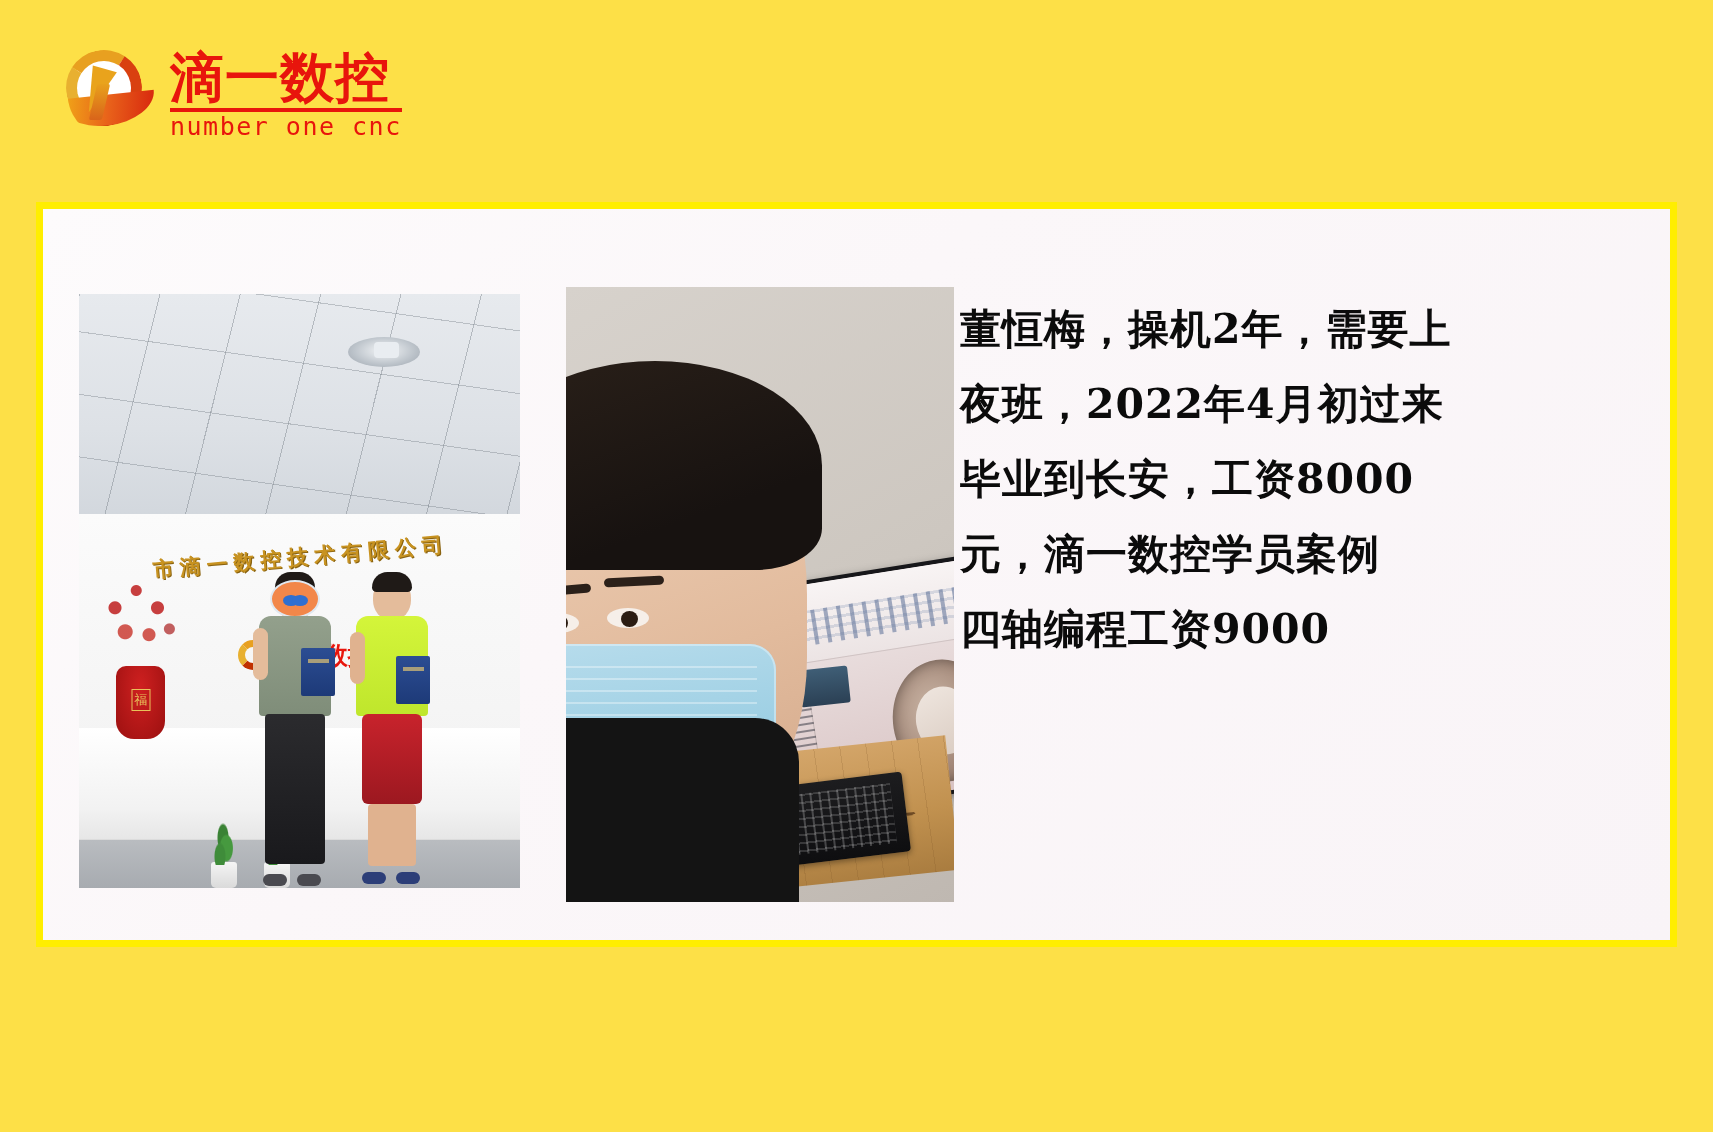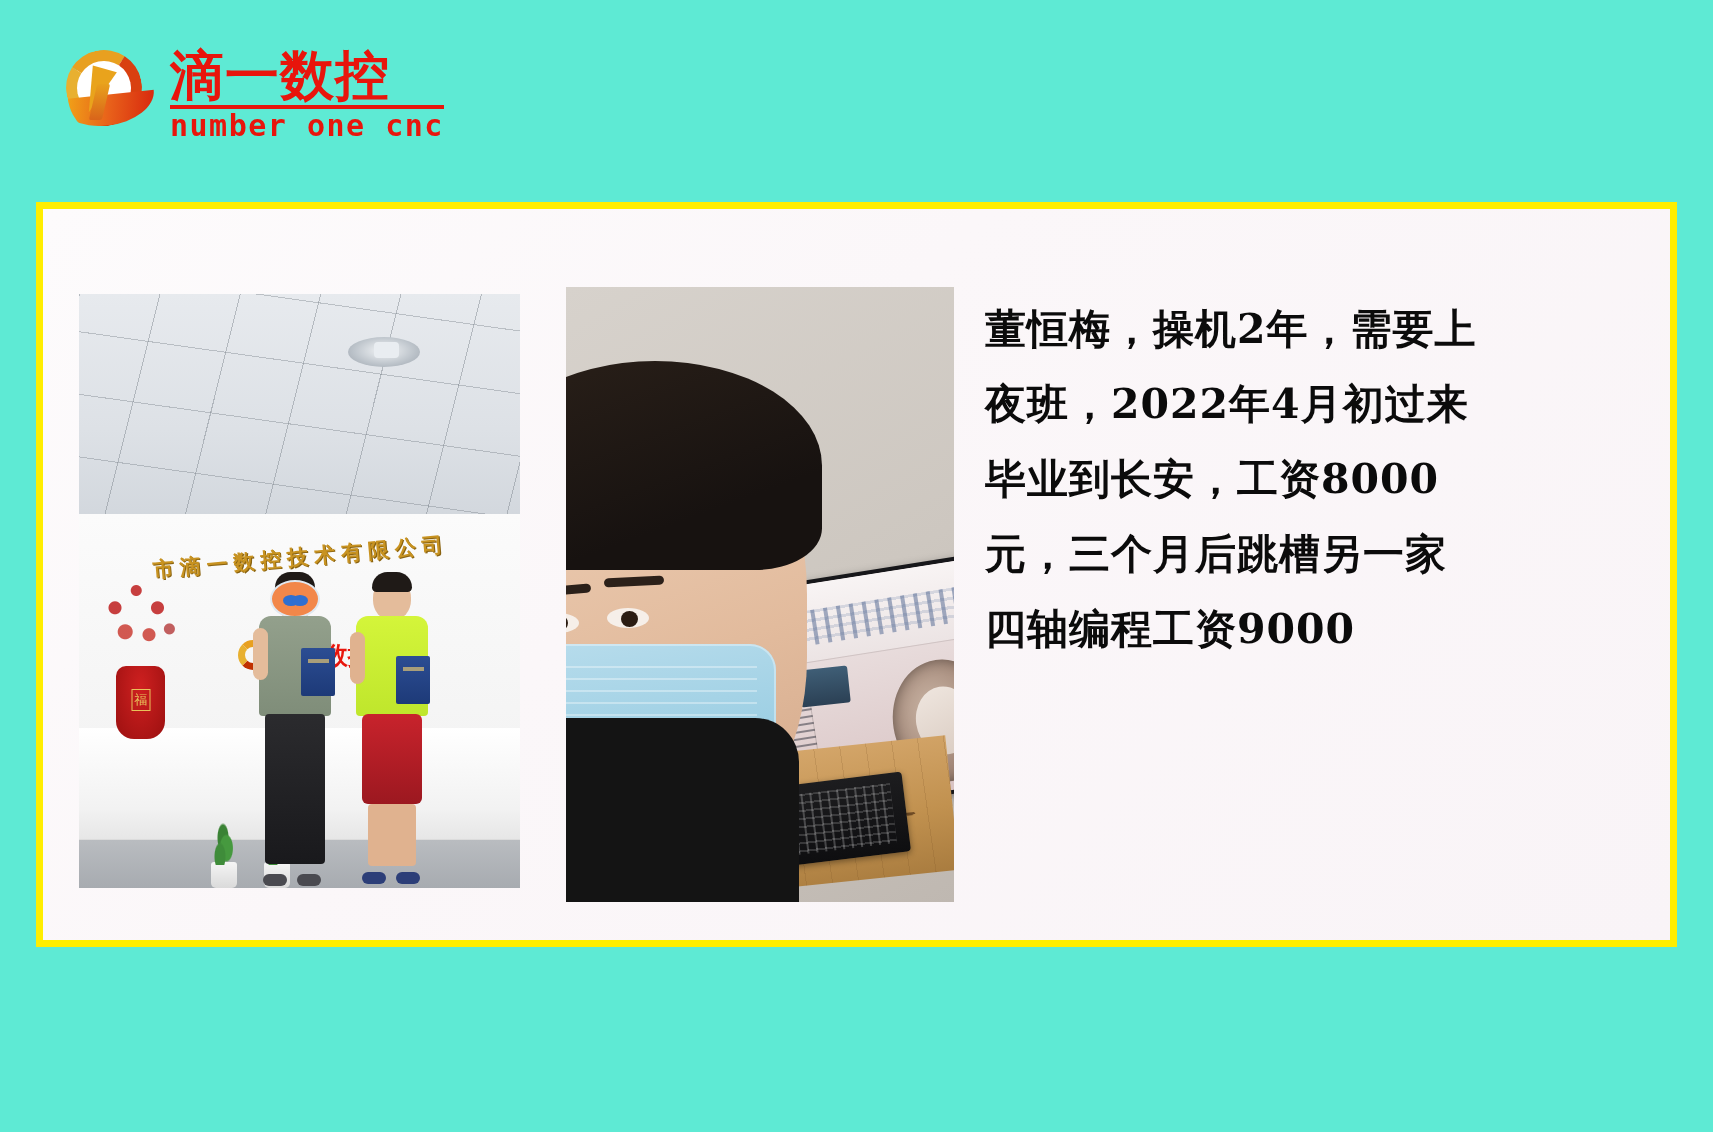--- a/index.html
+++ b/index.html
@@ -7,21 +7,21 @@
     padding: 0;
     background: #ffffff;
   }
   body {
     font-family: "Liberation Sans", sans-serif;
   }
   #slide {
     position: relative;
     width: 1713px;
     height: 1132px;
-    background: #5eead4;
+    background: #fde047;
     overflow: hidden;
   }
 
   
   .logo-block {
     position: absolute;
     left: 60px;
     top: 42px;
     width: 330px;
     height: 105px;
@@ -86,22 +86,22 @@
     line-height: 1.02;
     white-space: nowrap;
   }
   .logo-rule {
     height: 4px;
     background: #e8150c;
     margin: 2px 0 2px 0;
   }
   .logo-en {
     font-family: "DejaVu Sans Mono", "Liberation Mono", monospace;
-    font-size: 30px;
-    font-weight: bold;
+    font-size: 25px;
+    font-weight: normal;
     color: #e8150c;
     letter-spacing: 1.5px;
     line-height: 1;
     white-space: nowrap;
   }
 
   
   .slide-title {
     position: absolute;
     left: 430px;
@@ -382,21 +382,21 @@
       radial-gradient(ellipse at 73% 30%, rgba(70,40,15,.6) 0 4px, transparent 5px),
       radial-gradient(ellipse at 86% 55%, rgba(70,40,15,.65) 0 5px, transparent 6px),
       repeating-linear-gradient(88deg, rgba(120,80,35,.18) 0 1px, transparent 1px 26px);}
   .w-eraser{position:absolute;left:60%;top:62%;width:13%;height:6%;
     background:linear-gradient(180deg,#3f5e76,#2b4054);border-radius:3px;
     transform:rotate(-6deg);}
 
   
   .story {
     position: absolute;
-    left: 985px;
+    left: 960px;
     top: 292px;
     width: 560px;
   }
   .story-line {
     font-family: "DejaVu Serif", "Liberation Serif", serif;
     font-size: 41px;
     font-weight: bold;
     color: #0b0b0b;
     letter-spacing: 1px;
     line-height: 75px;
@@ -509,18 +509,18 @@
     </div>
     <div class="w-hair"></div>
     <div class="w-mask"></div>
     <div class="w-body"></div>
   </div>
 
   <div class="story">
     <div class="story-line">董恒梅，操机2年，需要上</div>
     <div class="story-line">夜班，2022年4月初过来</div>
     <div class="story-line">毕业到长安，工资8000</div>
-    <div class="story-line">元，三个月后跳槽另一家</div>
+    <div class="story-line">元，滴一数控学员案例</div>
     <div class="story-line">四轴编程工资9000</div>
   </div>
 
 
 </div>
 
 </body></html>

